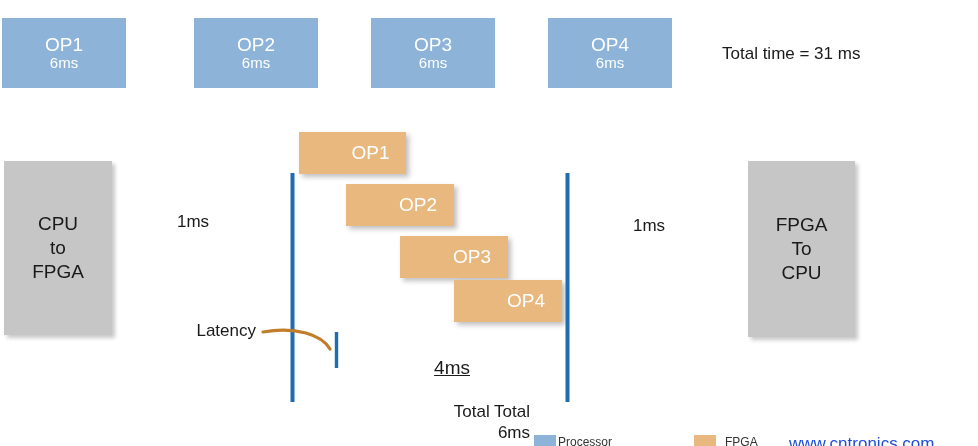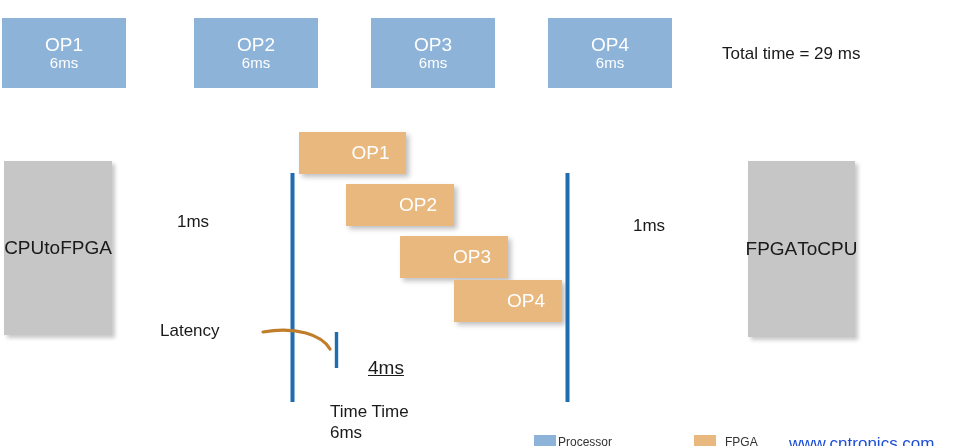--- a/index.html
+++ b/index.html
@@ -21,41 +21,41 @@
     align-items:center;justify-content:center;
     line-height:1.12;
   }
   .op-top .lbl{font-size:19px;}
   .op-top .ms{font-size:15px;}
 
   
   .grey-box{
     background:#C6C6C6;
     color:#1a1a1a;
-    display:flex;flex-direction:row;
+    display:flex;flex-direction:column;
     align-items:center;justify-content:center;
     line-height:1.28;
     font-size:19px;
     box-shadow:3px 3px 4px rgba(0,0,0,0.22);
   }
 
   
   .op-fpga{
     background:#E8B87E;
     color:#ffffff;
     font-size:19px;
     display:flex;align-items:center;justify-content:center;
     box-shadow:3px 3px 5px rgba(0,0,0,0.25);
     padding-left:36px;
     box-sizing:border-box;
   }
 
   
   .txt{color:#1a1a1a;white-space:nowrap;}
-  .txt-c{text-align:left;}
+  .txt-c{text-align:right;}
 
   
   svg.overlay{position:absolute;left:0;top:0;width:978px;height:446px;overflow:visible;pointer-events:none;}
 
   
   .legend-sw{width:22px;height:14px;}
   .legend-lbl{font-size:12px;color:#333;}
   .wm{font-size:17px;color:#1d4ed8;white-space:nowrap;}
 </style>
 </head>
@@ -73,21 +73,21 @@
   </div>
   <div class="abs op-top" style="left:371px;top:2px;width:124px;height:70px;">
     <div class="lbl">OP3</div>
     <div class="ms">6ms</div>
   </div>
   <div class="abs op-top" style="left:548px;top:2px;width:124px;height:70px;">
     <div class="lbl">OP4</div>
     <div class="ms">6ms</div>
   </div>
 
-  <div class="abs txt" style="left:722px;top:28px;font-size:17px;">Total time = 29 ms</div>
+  <div class="abs txt" style="left:722px;top:28px;font-size:17px;">Total time = 31 ms</div>
 
   <div class="abs grey-box" style="left:4px;top:145px;width:108px;height:174px;">
     <div>CPU</div>
     <div>to</div>
     <div>FPGA</div>
   </div>
 
   <div class="abs grey-box" style="left:748px;top:145px;width:107px;height:176px;">
     <div>FPGA</div>
     <div>To</div>
@@ -111,21 +111,21 @@
 
   <div class="abs txt" style="left:633px;top:200px;font-size:17px;">1ms</div>
 
   <div class="abs txt txt-c" style="left:160px;top:304px;width:96px;font-size:17px;line-height:1.25;">
     <div>Latency</div>
   </div>
 
   <div class="abs txt txt-c" style="left:368px;top:341px;width:102px;font-size:19px;text-decoration:underline;">4ms</div>
 
   <div class="abs txt txt-c" style="left:330px;top:385px;width:200px;font-size:17px;line-height:1.25;">
-    <div>Time Time</div>
+    <div>Total Total</div>
     <div>6ms</div>
   </div>
 
   <svg class="overlay" viewBox="0 0 978 446" xmlns="http://www.w3.org/2000/svg">
     <defs>
       <marker id="ah" markerWidth="9" markerHeight="9" refX="7.6" refY="4.5" orient="auto" markerUnits="strokeWidth">
         <path d="M0,0.6 L8.6,4.5 L0,8.4 L2.3,4.5 Z" fill="#1F6CAF"></path>
       </marker>
       <marker id="ahL" markerWidth="9" markerHeight="9" refX="1.2" refY="4.5" orient="auto" markerUnits="strokeWidth">
         <path d="M8.6,0.6 L0,4.5 L8.6,8.4 L6.3,4.5 Z" fill="#1F6CAF"></path>

